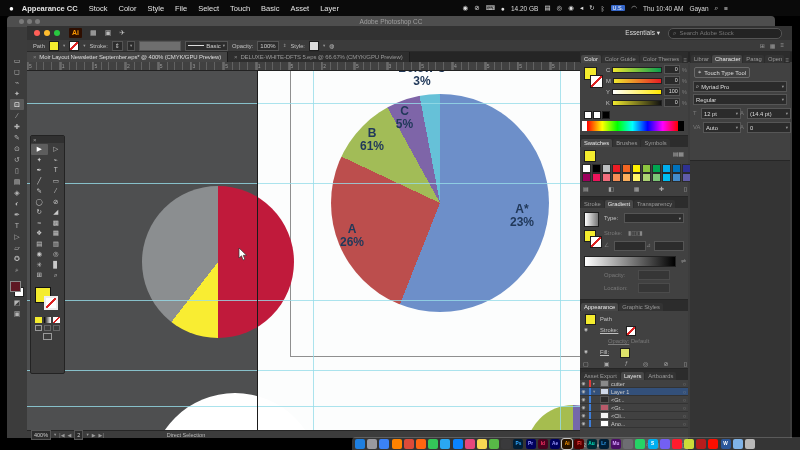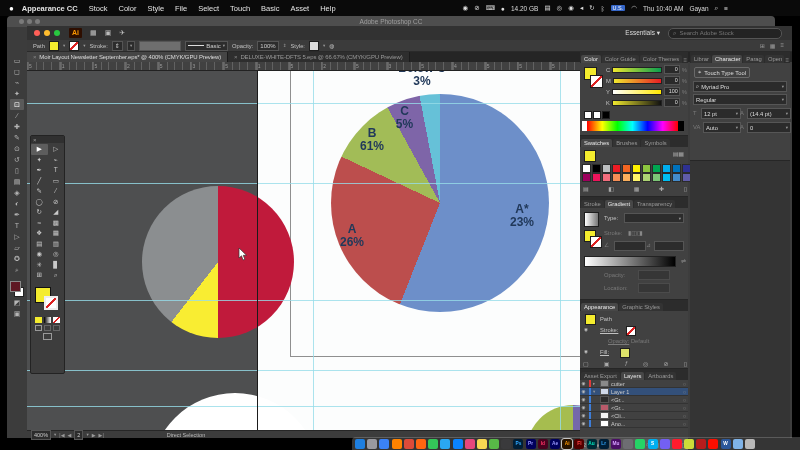--- a/index.html
+++ b/index.html
@@ -131,21 +131,21 @@
     <span class="mitem appname">Appearance CC</span>
     <span style="display:flex">
         <span class="mitem">Stock</span>
         <span class="mitem">Color</span>
         <span class="mitem">Style</span>
         <span class="mitem">File</span>
         <span class="mitem">Select</span>
         <span class="mitem">Touch</span>
         <span class="mitem">Basic</span>
         <span class="mitem">Asset</span>
-        <span class="mitem">Help</span>
+        <span class="mitem">Layer</span>
       </span>
     <span id="mright">
         <span>◉</span>
         <span>⊘</span>
         <span>⌨</span>
         <span>●</span>
         <span>14.20 GB</span>
         <span>▤</span>
         <span>◎</span>
         <span>◉</span>

